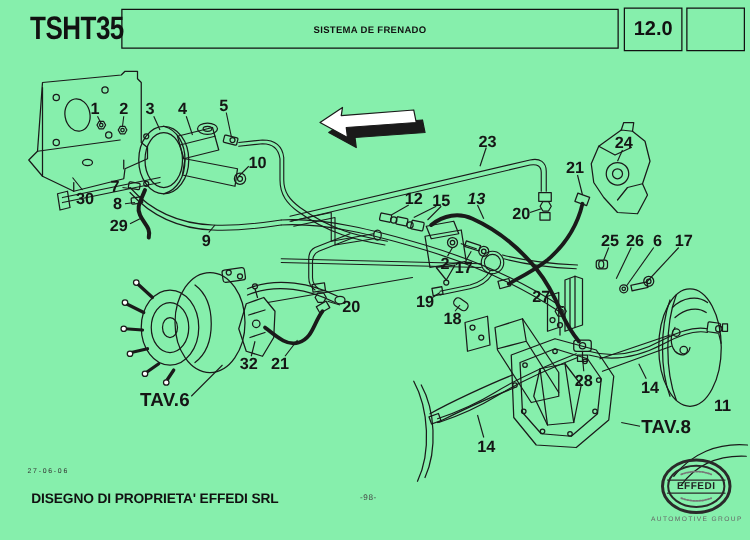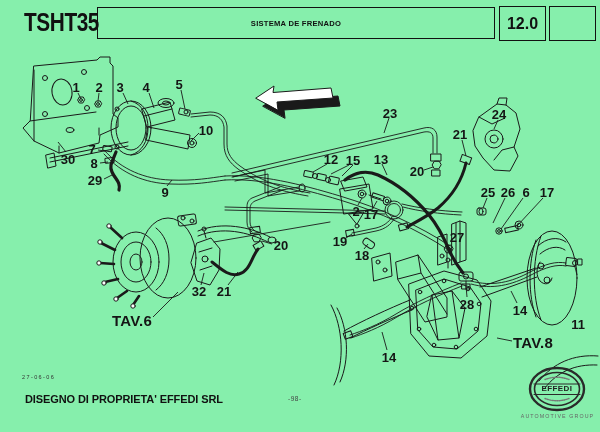--- a/index.html
+++ b/index.html
@@ -325,30 +325,30 @@
       <span class="callout" style="left: 146px; top: 87px;">4</span>
       <span class="callout" style="left: 179px; top: 84px;">5</span>
       <span class="callout" style="left: 206px; top: 130px;">10</span>
       <span class="callout" style="left: 92px; top: 149px;">7</span>
       <span class="callout" style="left: 94px; top: 163px;">8</span>
       <span class="callout" style="left: 95px; top: 180px;">29</span>
       <span class="callout" style="left: 68px; top: 159px;">30</span>
       <span class="callout" style="left: 165px; top: 192px;">9</span>
       <span class="callout" style="left: 331px; top: 159px;">12</span>
       <span class="callout" style="left: 353px; top: 160px;">15</span>
-      <span class="callout" style="left: 381px; top: 159px;">13</span>
+      <span class="callout" style="left: 381px; top: 159px; font-style: italic;">13</span>
       <span class="callout" style="left: 390px; top: 113px;">23</span>
       <span class="callout" style="left: 417px; top: 171px;">20</span>
       <span class="callout" style="left: 460px; top: 134px;">21</span>
       <span class="callout" style="left: 499px; top: 114px;">24</span>
       <span class="callout" style="left: 488px; top: 192px;">25</span>
       <span class="callout" style="left: 508px; top: 192px;">26</span>
       <span class="callout" style="left: 526px; top: 192px;">6</span>
       <span class="callout" style="left: 547px; top: 192px;">17</span>
-      <span class="callout" style="left: 443px; top: 237px; padding-left: 28px;">27</span>
+      <span class="callout" style="left: 419px; top: 237px; padding-left: 28px;">27</span>
       <span class="callout" style="left: 356px; top: 211px;">2</span>
       <span class="callout" style="left: 371px; top: 214px;">17</span>
       <span class="callout" style="left: 340px; top: 241px;">19</span>
       <span class="callout" style="left: 362px; top: 255px;">18</span>
       <span class="callout" style="left: 467px; top: 304px;">28</span>
       <span class="callout" style="left: 578px; top: 281px; margin-top: 43px;">11</span>
       <span class="callout" style="left: 520px; top: 310px;">14</span>
       <span class="callout" style="left: 389px; top: 357px;">14</span>
       <span class="callout" style="left: 281px; top: 245px;">20</span>
       <span class="callout" style="left: 224px; top: 291px;">21</span>

